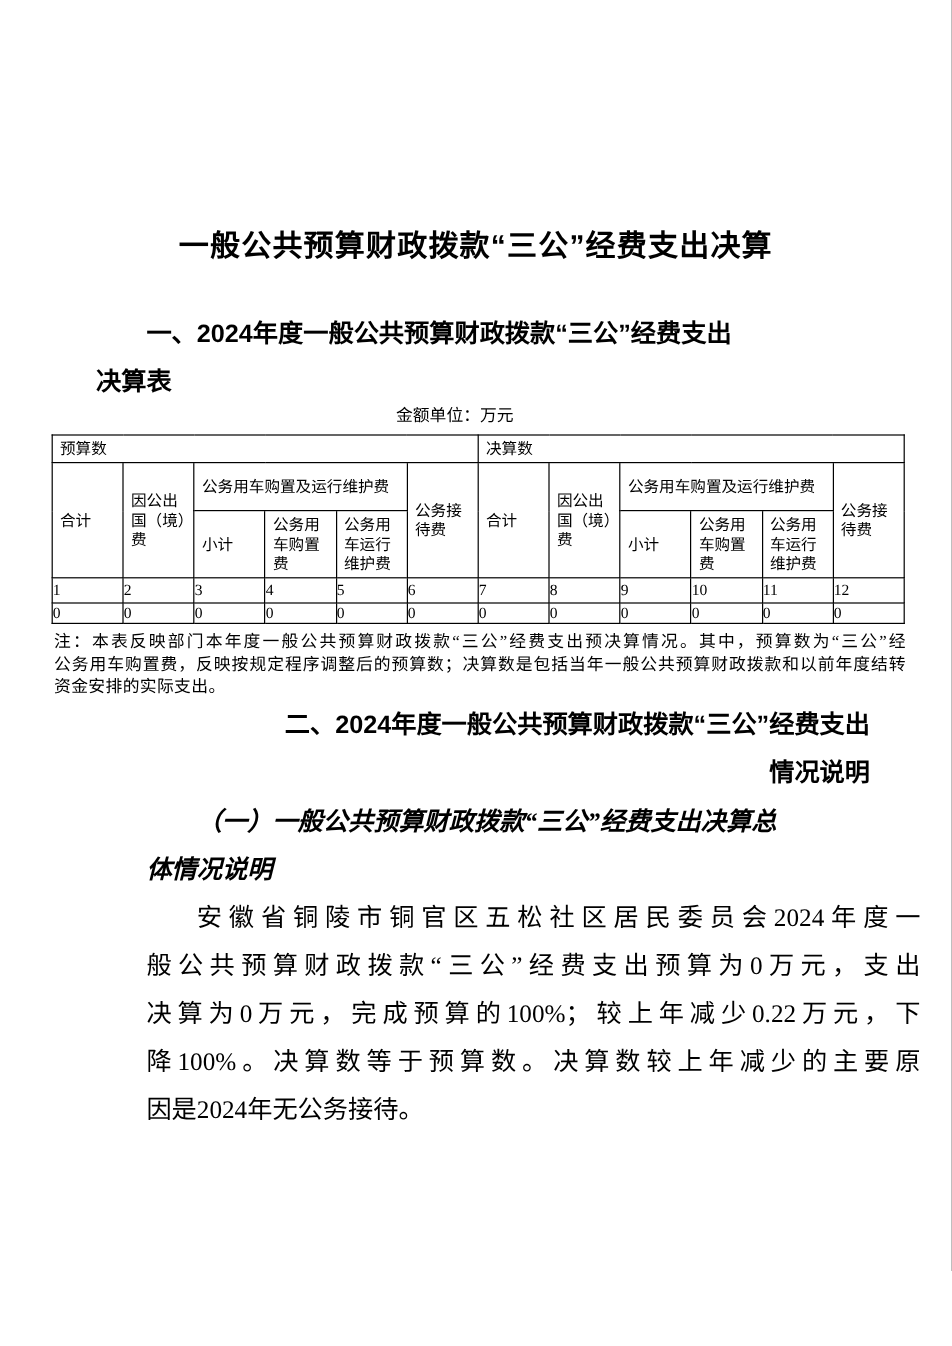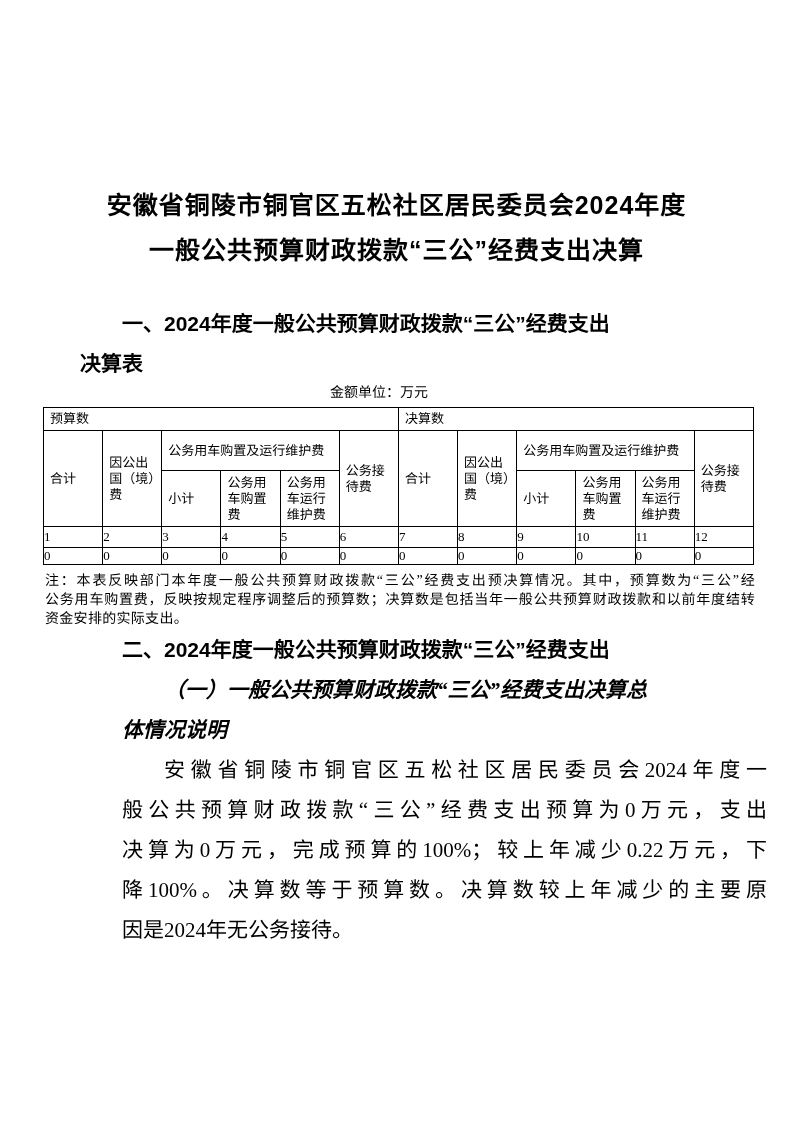--- a/index.html
+++ b/index.html
@@ -13,21 +13,21 @@
     text-align:center;
     font-family:"Liberation Sans","DejaVu Sans",sans-serif;
     font-weight:bold;font-size:25px;line-height:45px;letter-spacing:1px;
   }
   .h-sec{
     margin-left:80px;width:645px;
     font-family:"Liberation Sans","DejaVu Sans",sans-serif;
     font-weight:bold;font-size:21px;line-height:40px;
   }
   .h1{margin-top:31px;}
-  .h2{margin-top:2px;}
+  .h2{margin-top:2px;text-align:right;}
   .h-sub{
     margin-left:122px;width:645px;
     font-family:Liberation Serif, serif;
     font-weight:bold;font-style:italic;font-size:21px;line-height:40px;
   }
   .indent{text-indent:42px;}
   .unit{
     width:758px;text-align:center;font-size:14px;line-height:18px;margin-top:0;font-family:Liberation Mono, monospace;
   }
   table.budget{
@@ -51,21 +51,20 @@
     margin-left:122px;width:645px;font-size:21px;line-height:40px;
   }
   .jl{text-align:justify;text-align-last:justify;}
 </style>
 </head>
 <body>
 
 <div class="page">
 
   <div class="title">
-    <div>安徽省铜陵市铜官区五松社区居民委员会2024年度</div>
     <div>一般公共预算财政拨款“三公”经费支出决算</div>
   </div>
 
   <div class="h-sec h1">
     <div class="indent">一、2024年度一般公共预算财政拨款“三公”经费支出</div>
     <div>决算表</div>
   </div>
 
   <div class="unit">金额单位：万元</div>
 
@@ -125,20 +124,21 @@
     </table>
 
   <div class="note">
     <div class="jl">注：本表反映部门本年度一般公共预算财政拨款“三公”经费支出预决算情况。其中，预算数为“三公”经</div>
     <div class="jl">公务用车购置费，反映按规定程序调整后的预算数；决算数是包括当年一般公共预算财政拨款和以前年度结转</div>
     <div>资金安排的实际支出。</div>
   </div>
 
   <div class="h-sec h2">
     <div class="indent">二、2024年度一般公共预算财政拨款“三公”经费支出</div>
+    <div>情况说明</div>
   </div>
 
   <div class="h-sub">
     <div class="indent">（一）一般公共预算财政拨款“三公”经费支出决算总</div>
     <div>体情况说明</div>
   </div>
 
   <div class="para">
     <div class="indent jl">安徽省铜陵市铜官区五松社区居民委员会2024年度一</div>
     <div class="jl">般公共预算财政拨款“三公”经费支出预算为0万元，支出</div>

